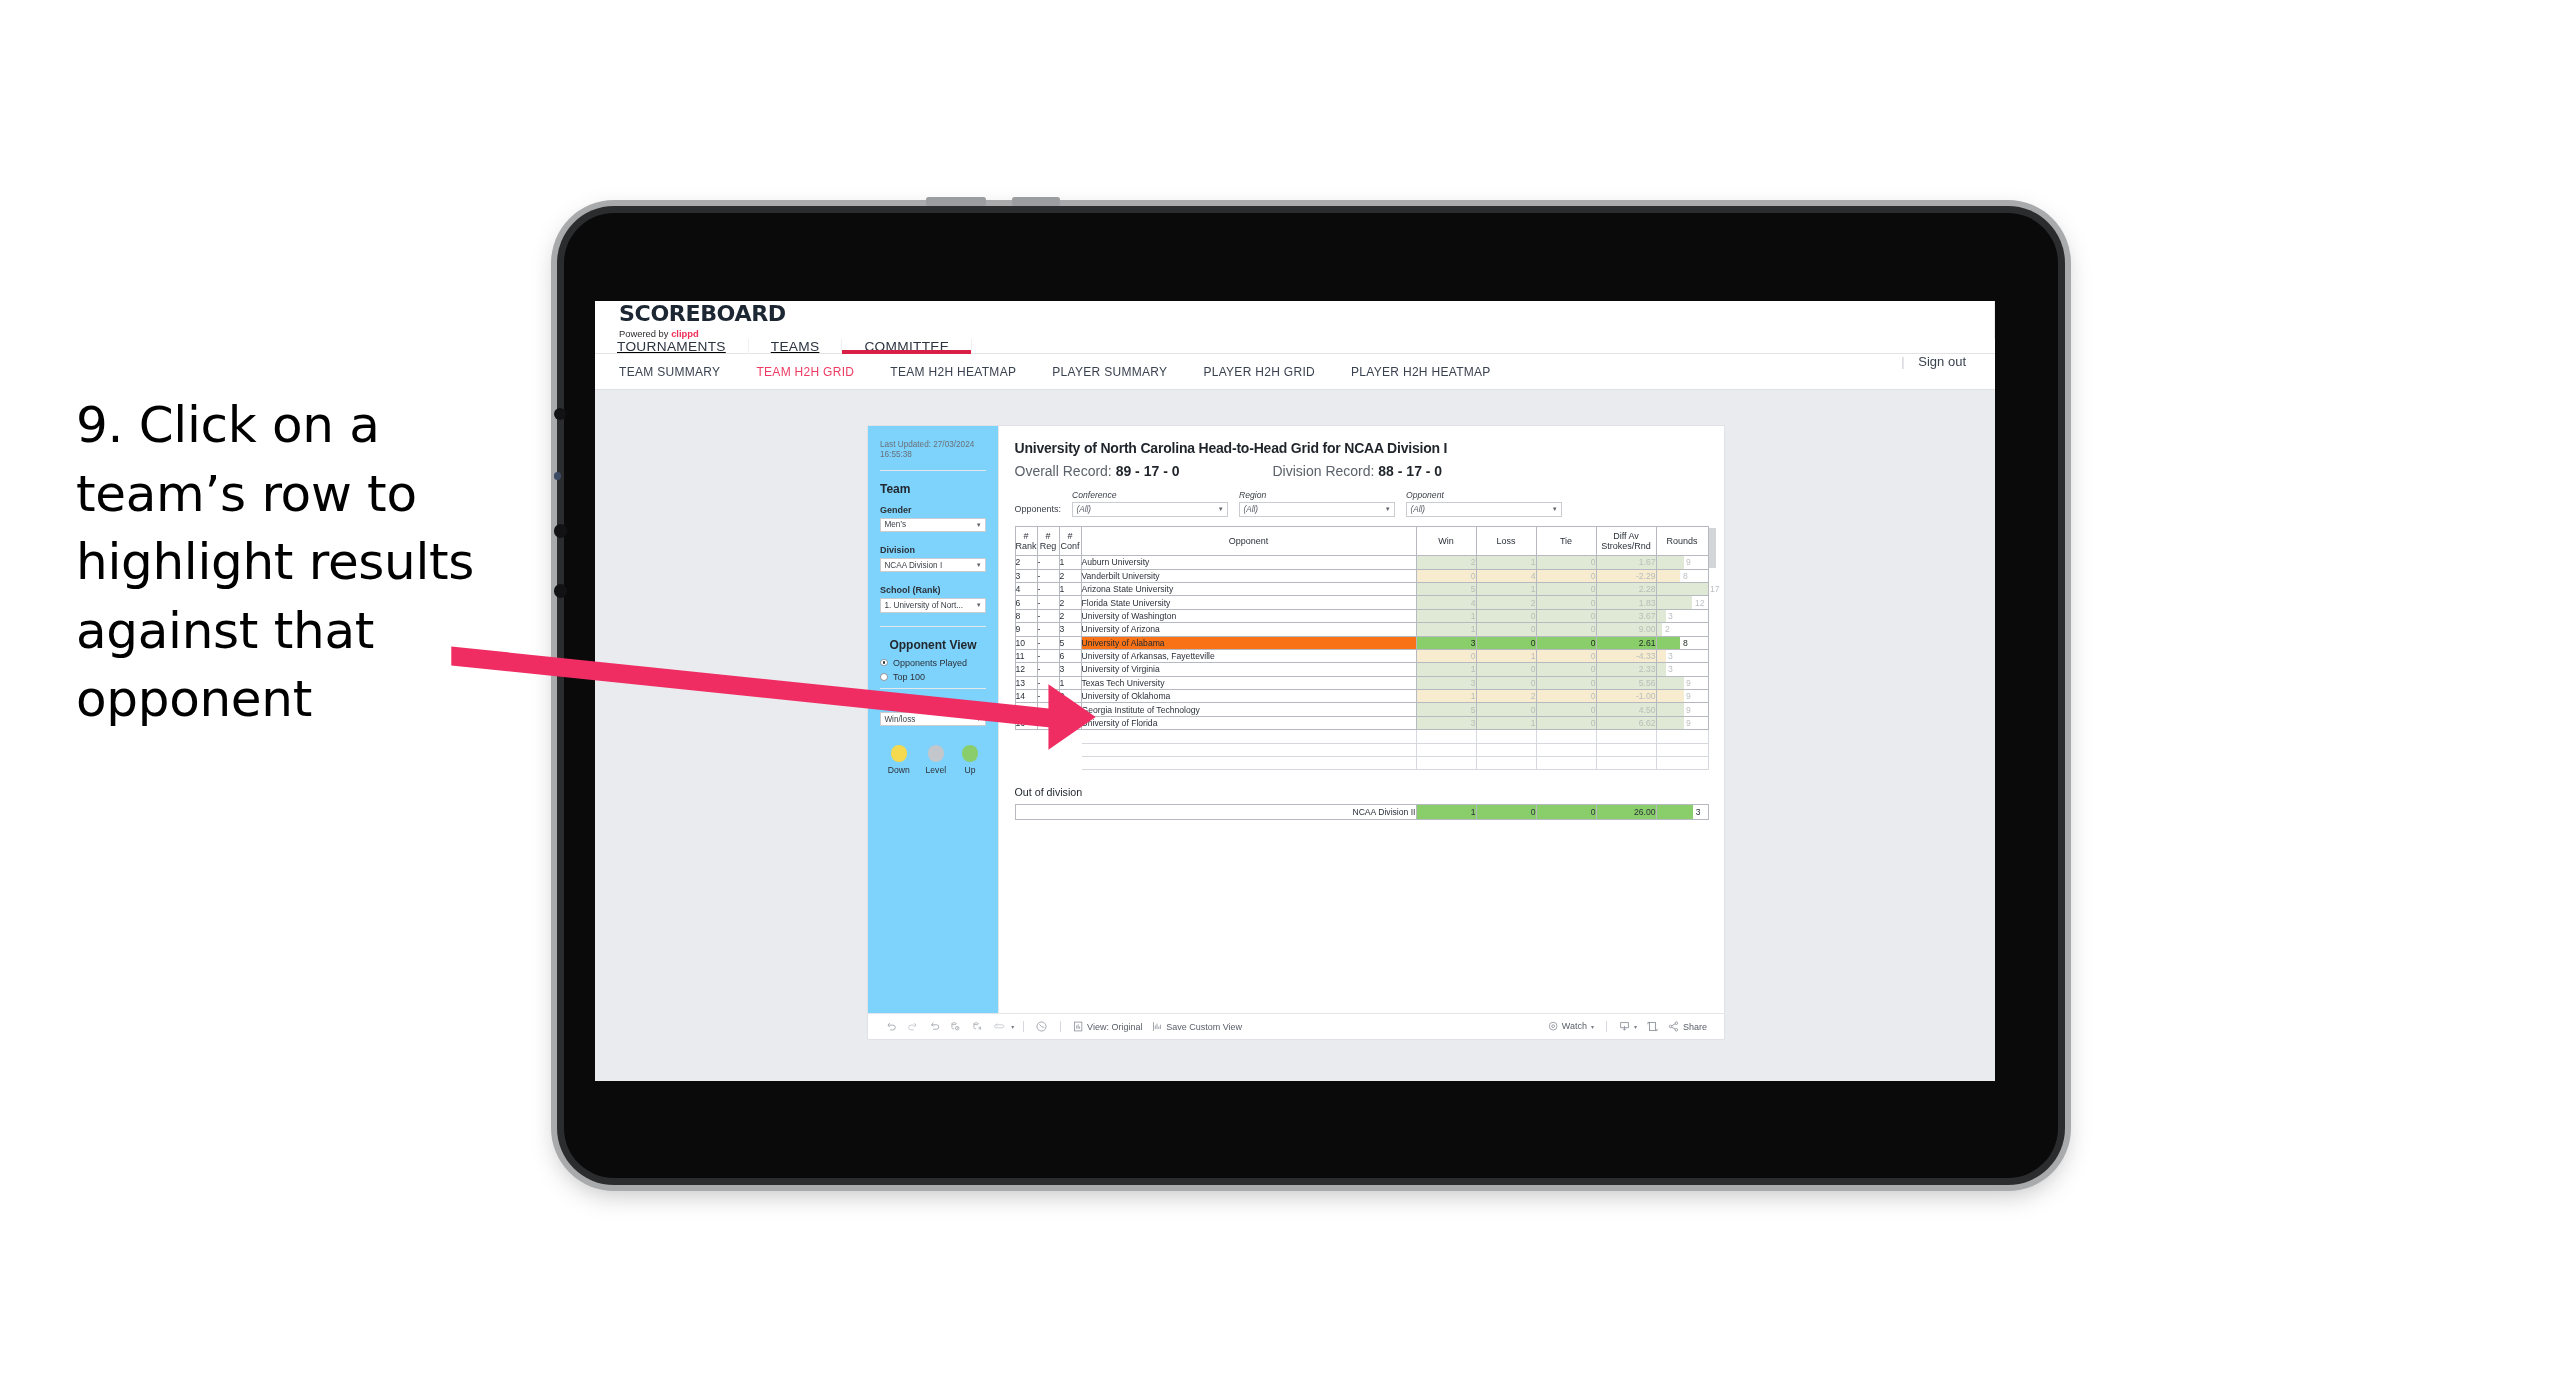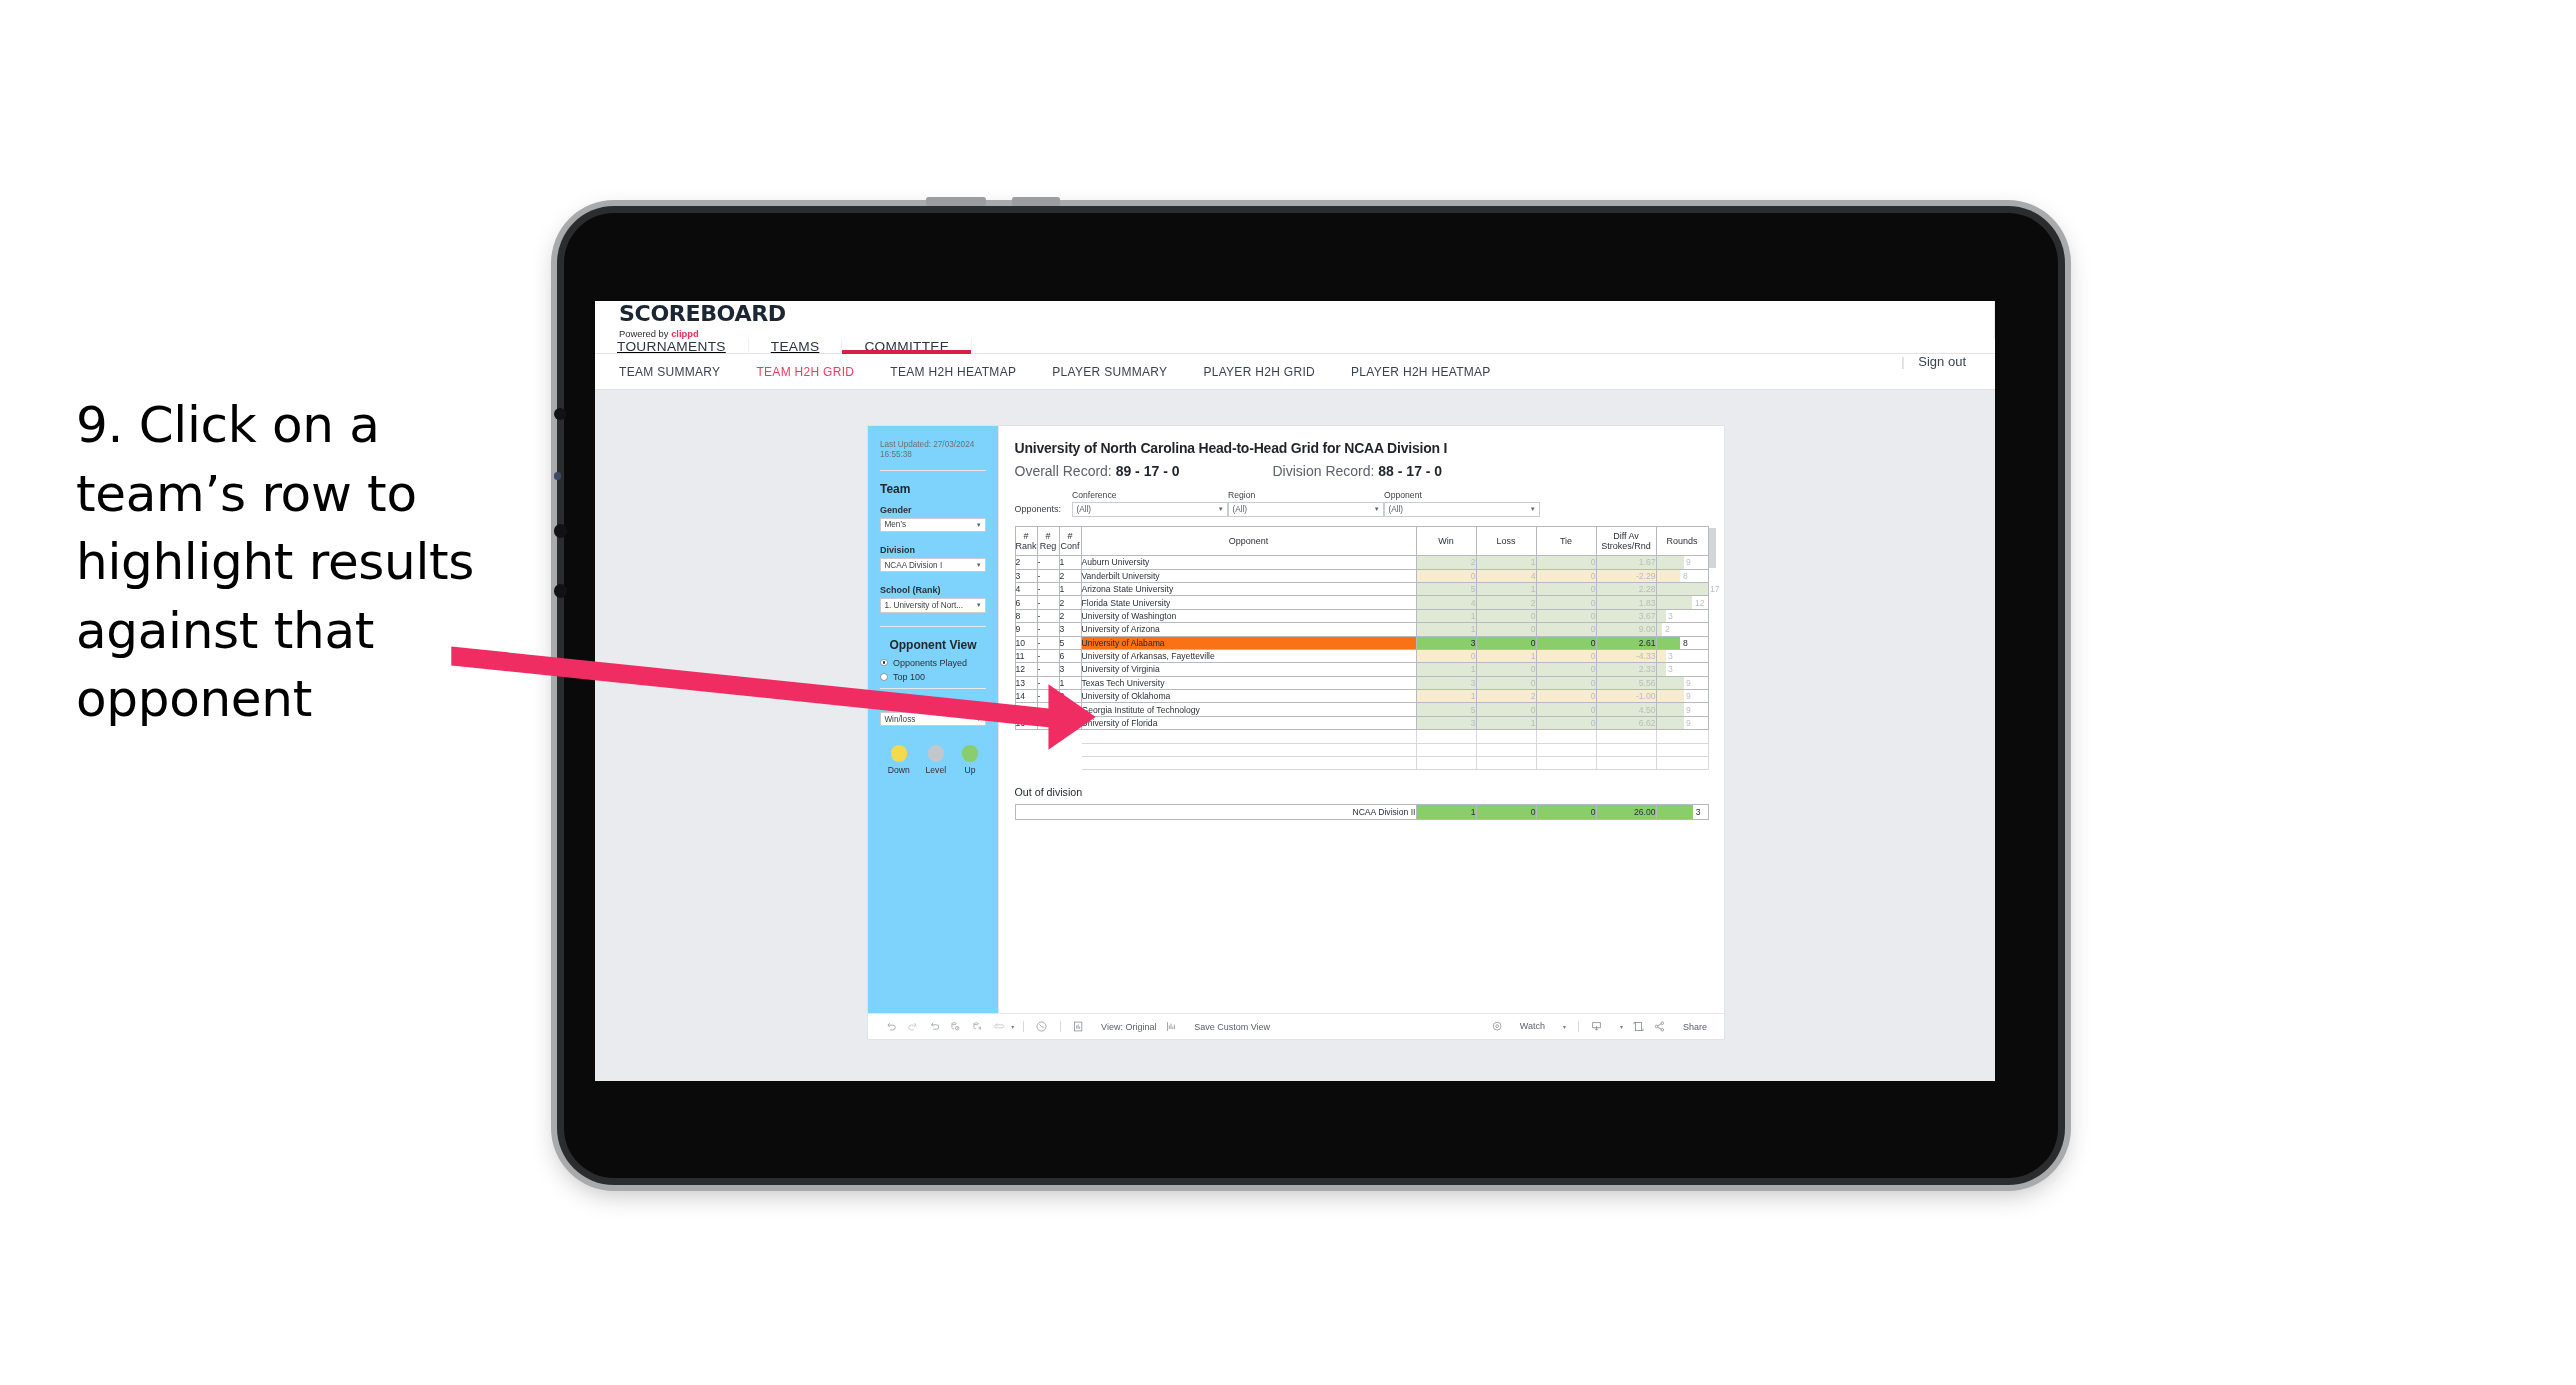--- a/index.html
+++ b/index.html
@@ -402,21 +402,21 @@
     cursor: pointer;
     color: #9ba0a8;
   }
   .tb-sep {
     width: 0.9px; height: 11px;
     background: #d5d8dc;
     margin: 0 6px;
   }
   .tb-item {
     display: flex; align-items: center;
-    gap: 18px;
+    gap: 4px;
     font-size: 9px;
     color: #5a6069;
     cursor: pointer;
     padding: 0 3.4px;
     white-space: nowrap;
   }
   .tb-spacer { flex: 1; }
   .tb-caret { font-size: 6px; color: #7a8089; }
 </style>
 </head>
@@ -529,21 +529,21 @@
 
         <div id="main">
           <div id="viz-title">University of North Carolina Head-to-Head Grid for NCAA Division I</div>
           <div id="records">
             <div id="rec-overall"><span>Overall Record: </span><span class="rec-val">89 - 17 - 0</span></div>
             <div><span>Division Record: </span><span class="rec-val">88 - 17 - 0</span></div>
           </div>
 
           <div id="filters">
             <div id="filters-label">Opponents:</div>
-            <div id="filter-groups" style="display:flex; ">
+            <div id="filter-groups" style="display:flex; gap:11px;font-style:italic;">
                 <div class="filter-group">
                   <div class="filter-title">Conference</div>
                   <div class="filter-select">
                     <span>(All)</span>
                     <span class="caret">▼</span>
                   </div>
                 </div>
                 <div class="filter-group">
                   <div class="filter-title">Region</div>
                   <div class="filter-select">

